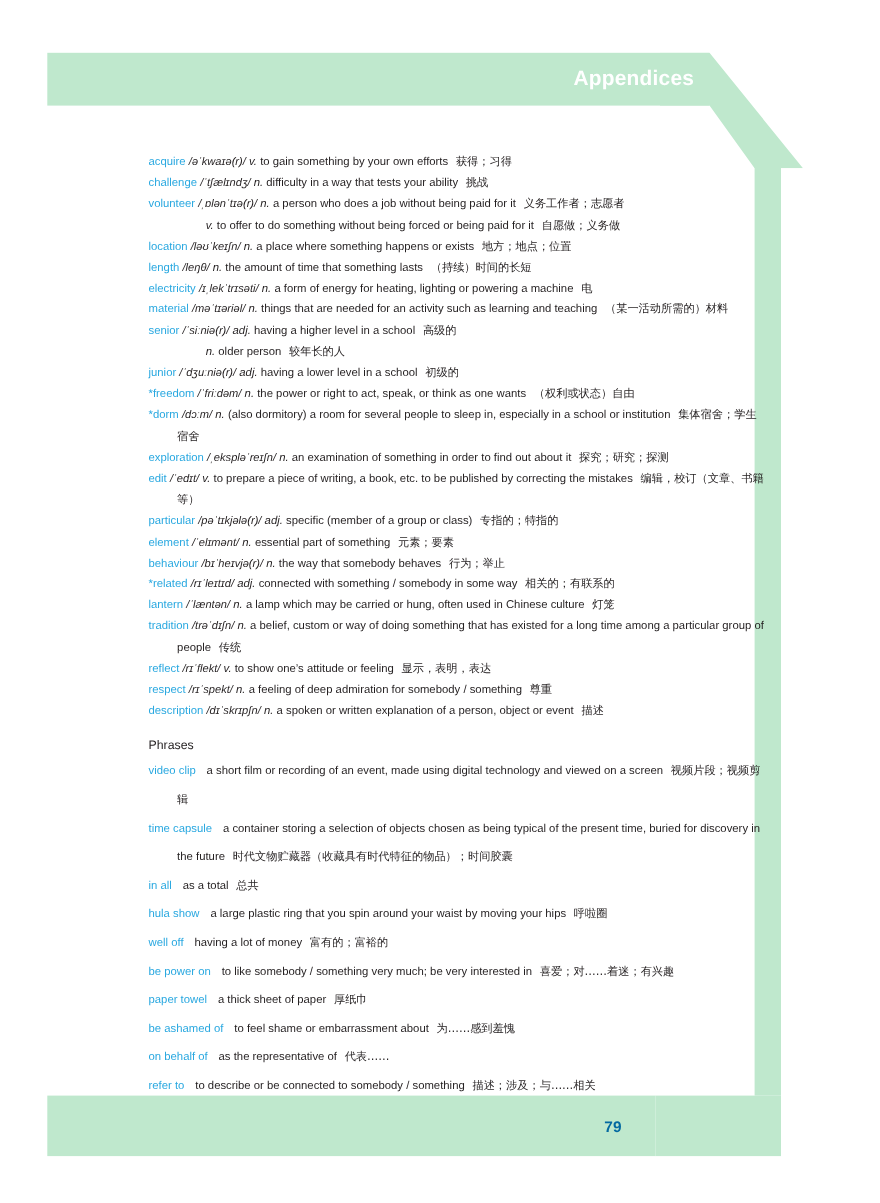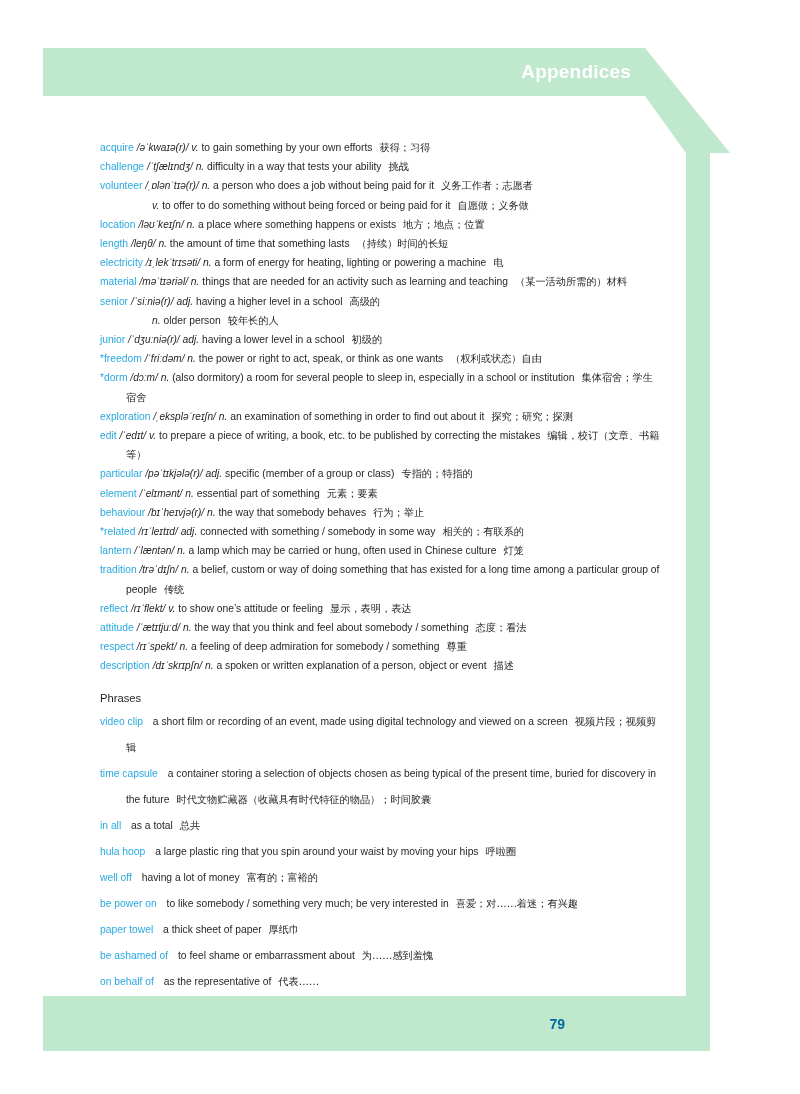--- a/index.html
+++ b/index.html
@@ -96,21 +96,21 @@
     left: 596px;
     top: 996px;
     width: 114px;
     height: 55px;
     background: #bfe8cd;
   }
 
   
   #content {
     position: absolute;
-    left: 100px;
+    left: 135px;
     top: 138px;
     width: 560px;
   }
 
   .entry {
     font-size: 10.3px;
     line-height: 19.2px;
     color: #231f20;
     margin: 0;
     text-indent: 0;
@@ -198,32 +198,31 @@
         <div class="entry"><span class="line-1"><span class="hw">*dorm</span> <span class="ipa">/dɔːm/</span> <span class="pos">n.</span> <span>(also dormitory) a room for several people to sleep in, especially in a school or institution</span><span class="gap"></span><span class="cn">集体宿舍；学生宿舍</span></span></div>
         <div class="entry"><span class="line-1"><span class="hw">exploration</span> <span class="ipa">/ˌekspləˈreɪʃn/</span> <span class="pos">n.</span> <span>an examination of something in order to find out about it</span><span class="gap"></span><span class="cn">探究；研究；探测</span></span></div>
         <div class="entry"><span class="line-1"><span class="hw">edit</span> <span class="ipa">/ˈedɪt/</span> <span class="pos">v.</span> <span>to prepare a piece of writing, a book, etc. to be published by correcting the mistakes</span><span class="gap"></span><span class="cn">编辑，校订（文章、书籍等）</span></span></div>
         <div class="entry"><span class="line-1"><span class="hw">particular</span> <span class="ipa">/pəˈtɪkjələ(r)/</span> <span class="pos">adj.</span> <span>specific (member of a group or class)</span><span class="gap"></span><span class="cn">专指的；特指的</span></span></div>
         <div class="entry"><span class="line-1"><span class="hw">element</span> <span class="ipa">/ˈelɪmənt/</span> <span class="pos">n.</span> <span>essential part of something</span><span class="gap"></span><span class="cn">元素；要素</span></span></div>
         <div class="entry"><span class="line-1"><span class="hw">behaviour</span> <span class="ipa">/bɪˈheɪvjə(r)/</span> <span class="pos">n.</span> <span>the way that somebody behaves</span><span class="gap"></span><span class="cn">行为；举止</span></span></div>
         <div class="entry"><span class="line-1"><span class="hw">*related</span> <span class="ipa">/rɪˈleɪtɪd/</span> <span class="pos">adj.</span> <span>connected with something / somebody in some way</span><span class="gap"></span><span class="cn">相关的；有联系的</span></span></div>
         <div class="entry"><span class="line-1"><span class="hw">lantern</span> <span class="ipa">/ˈlæntən/</span> <span class="pos">n.</span> <span>a lamp which may be carried or hung, often used in Chinese culture</span><span class="gap"></span><span class="cn">灯笼</span></span></div>
         <div class="entry"><span class="line-1"><span class="hw">tradition</span> <span class="ipa">/trəˈdɪʃn/</span> <span class="pos">n.</span> <span>a belief, custom or way of doing something that has existed for a long time among a particular group of people</span><span class="gap"></span><span class="cn">传统</span></span></div>
         <div class="entry"><span class="line-1"><span class="hw">reflect</span> <span class="ipa">/rɪˈflekt/</span> <span class="pos">v.</span> <span>to show one’s attitude or feeling</span><span class="gap"></span><span class="cn">显示，表明，表达</span></span></div>
-        <div class="entry"><span class="line-1"><span class="hw">attitude</span> <span class="ipa">/ˈætɪtjuːd/</span> <span class="pos">n.</span> <span>the way that you think and feel about somebody / something</span><span class="gap"></span><span class="cn">态度；看法</span></span></div>
         <div class="entry"><span class="line-1"><span class="hw">respect</span> <span class="ipa">/rɪˈspekt/</span> <span class="pos">n.</span> <span>a feeling of deep admiration for somebody / something</span><span class="gap"></span><span class="cn">尊重</span></span></div>
         <div class="entry"><span class="line-1"><span class="hw">description</span> <span class="ipa">/dɪˈskrɪpʃn/</span> <span class="pos">n.</span> <span>a spoken or written explanation of a person, object or event</span><span class="gap"></span><span class="cn">描述</span></span></div>
       </div>
 
     <div class="section-heading">Phrases</div>
 
     <div id="phrase-list">
         <div class="phrase"><span class="line-1"><span class="ph">video clip</span><span class="gap"></span> <span>a short film or recording of an event, made using digital technology and viewed on a screen</span><span class="gap"></span><span class="cn">视频片段；视频剪辑</span></span></div>
         <div class="phrase"><span class="line-1"><span class="ph">time capsule</span><span class="gap"></span> <span>a container storing a selection of objects chosen as being typical of the present time, buried for discovery in the future</span><span class="gap"></span><span class="cn">时代文物贮藏器（收藏具有时代特征的物品）；时间胶囊</span></span></div>
         <div class="phrase"><span class="line-1"><span class="ph">in all</span><span class="gap"></span> <span>as a total</span><span class="gap"></span><span class="cn">总共</span></span></div>
-        <div class="phrase"><span class="line-1"><span class="ph">hula hoop</span><span class="gap"></span> <span>a large plastic ring that you spin around your waist by moving your hips</span><span class="gap"></span><span class="cn">呼啦圈</span></span></div>
+        <div class="phrase"><span class="line-1"><span class="ph">hula show</span><span class="gap"></span> <span>a large plastic ring that you spin around your waist by moving your hips</span><span class="gap"></span><span class="cn">呼啦圈</span></span></div>
         <div class="phrase"><span class="line-1"><span class="ph">well off</span><span class="gap"></span> <span>having a lot of money</span><span class="gap"></span><span class="cn">富有的；富裕的</span></span></div>
         <div class="phrase"><span class="line-1"><span class="ph">be power on</span><span class="gap"></span> <span>to like somebody / something very much; be very interested in</span><span class="gap"></span><span class="cn">喜爱；对……着迷；有兴趣</span></span></div>
         <div class="phrase"><span class="line-1"><span class="ph">paper towel</span><span class="gap"></span> <span>a thick sheet of paper</span><span class="gap"></span><span class="cn">厚纸巾</span></span></div>
         <div class="phrase"><span class="line-1"><span class="ph">be ashamed of</span><span class="gap"></span> <span>to feel shame or embarrassment about</span><span class="gap"></span><span class="cn">为……感到羞愧</span></span></div>
         <div class="phrase"><span class="line-1"><span class="ph">on behalf of</span><span class="gap"></span> <span>as the representative of</span><span class="gap"></span><span class="cn">代表……</span></span></div>
         <div class="phrase"><span class="line-1"><span class="ph">refer to</span><span class="gap"></span> <span>to describe or be connected to somebody / something</span><span class="gap"></span><span class="cn">描述；涉及；与……相关</span></span></div>
       </div>
 
   </div>
 

